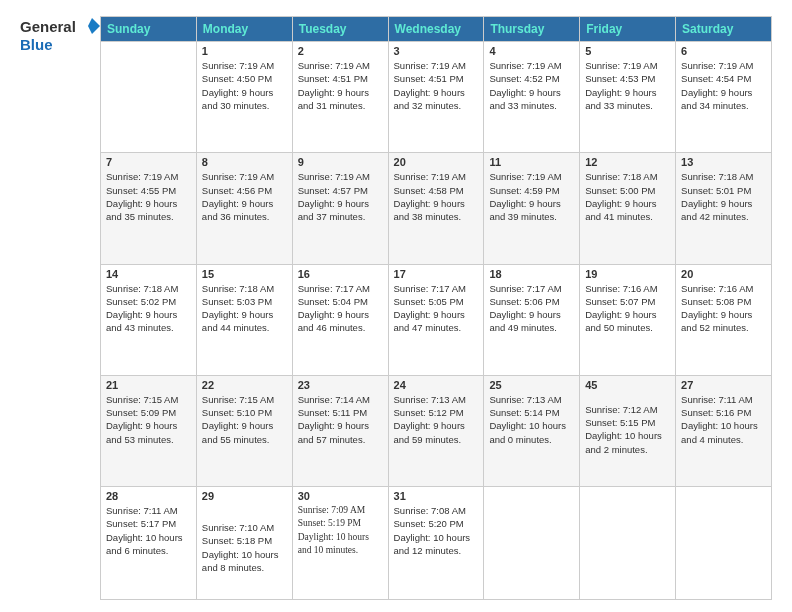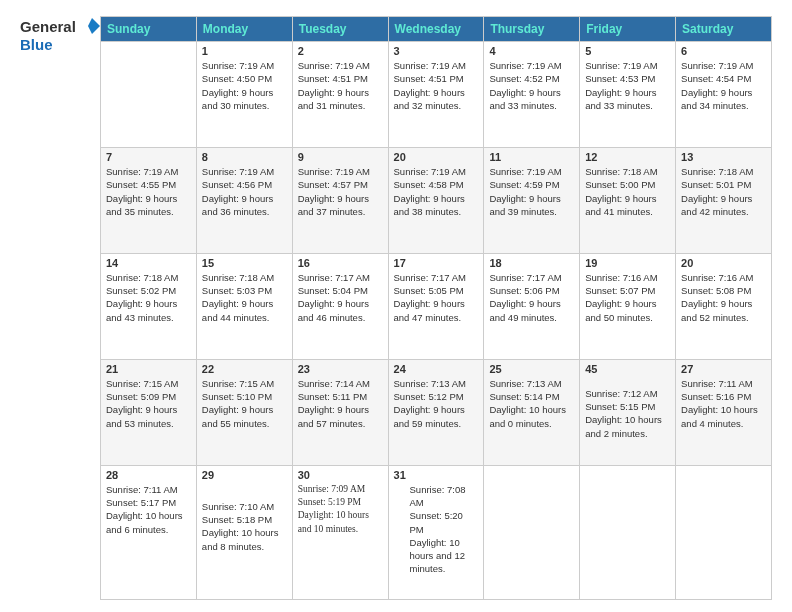--- a/index.html
+++ b/index.html
@@ -300,21 +300,21 @@
 Daylight: 10 hours and 8 minutes.</div>
           </td>
           <td>
             <span class="day-number">30</span>
             <div class="day-info" style="white-space: pre-line; font-family: Liberation Serif, serif;">Sunrise: 7:09 AM
 Sunset: 5:19 PM
 Daylight: 10 hours and 10 minutes.</div>
           </td>
           <td>
             <span class="day-number">31</span>
-            <div class="day-info" style="white-space: pre-line; margin-left: 16px;">Sunrise: 7:08 AM
+            <div class="day-info" style="white-space: pre-line;">Sunrise: 7:08 AM
 Sunset: 5:20 PM
 Daylight: 10 hours and 12 minutes.</div>
           </td>
           <td class="empty-cell"></td>
           <td class="empty-cell"></td>
           <td class="empty-cell"></td>
         </tr>
       </tbody>
   </table>
 </div>

